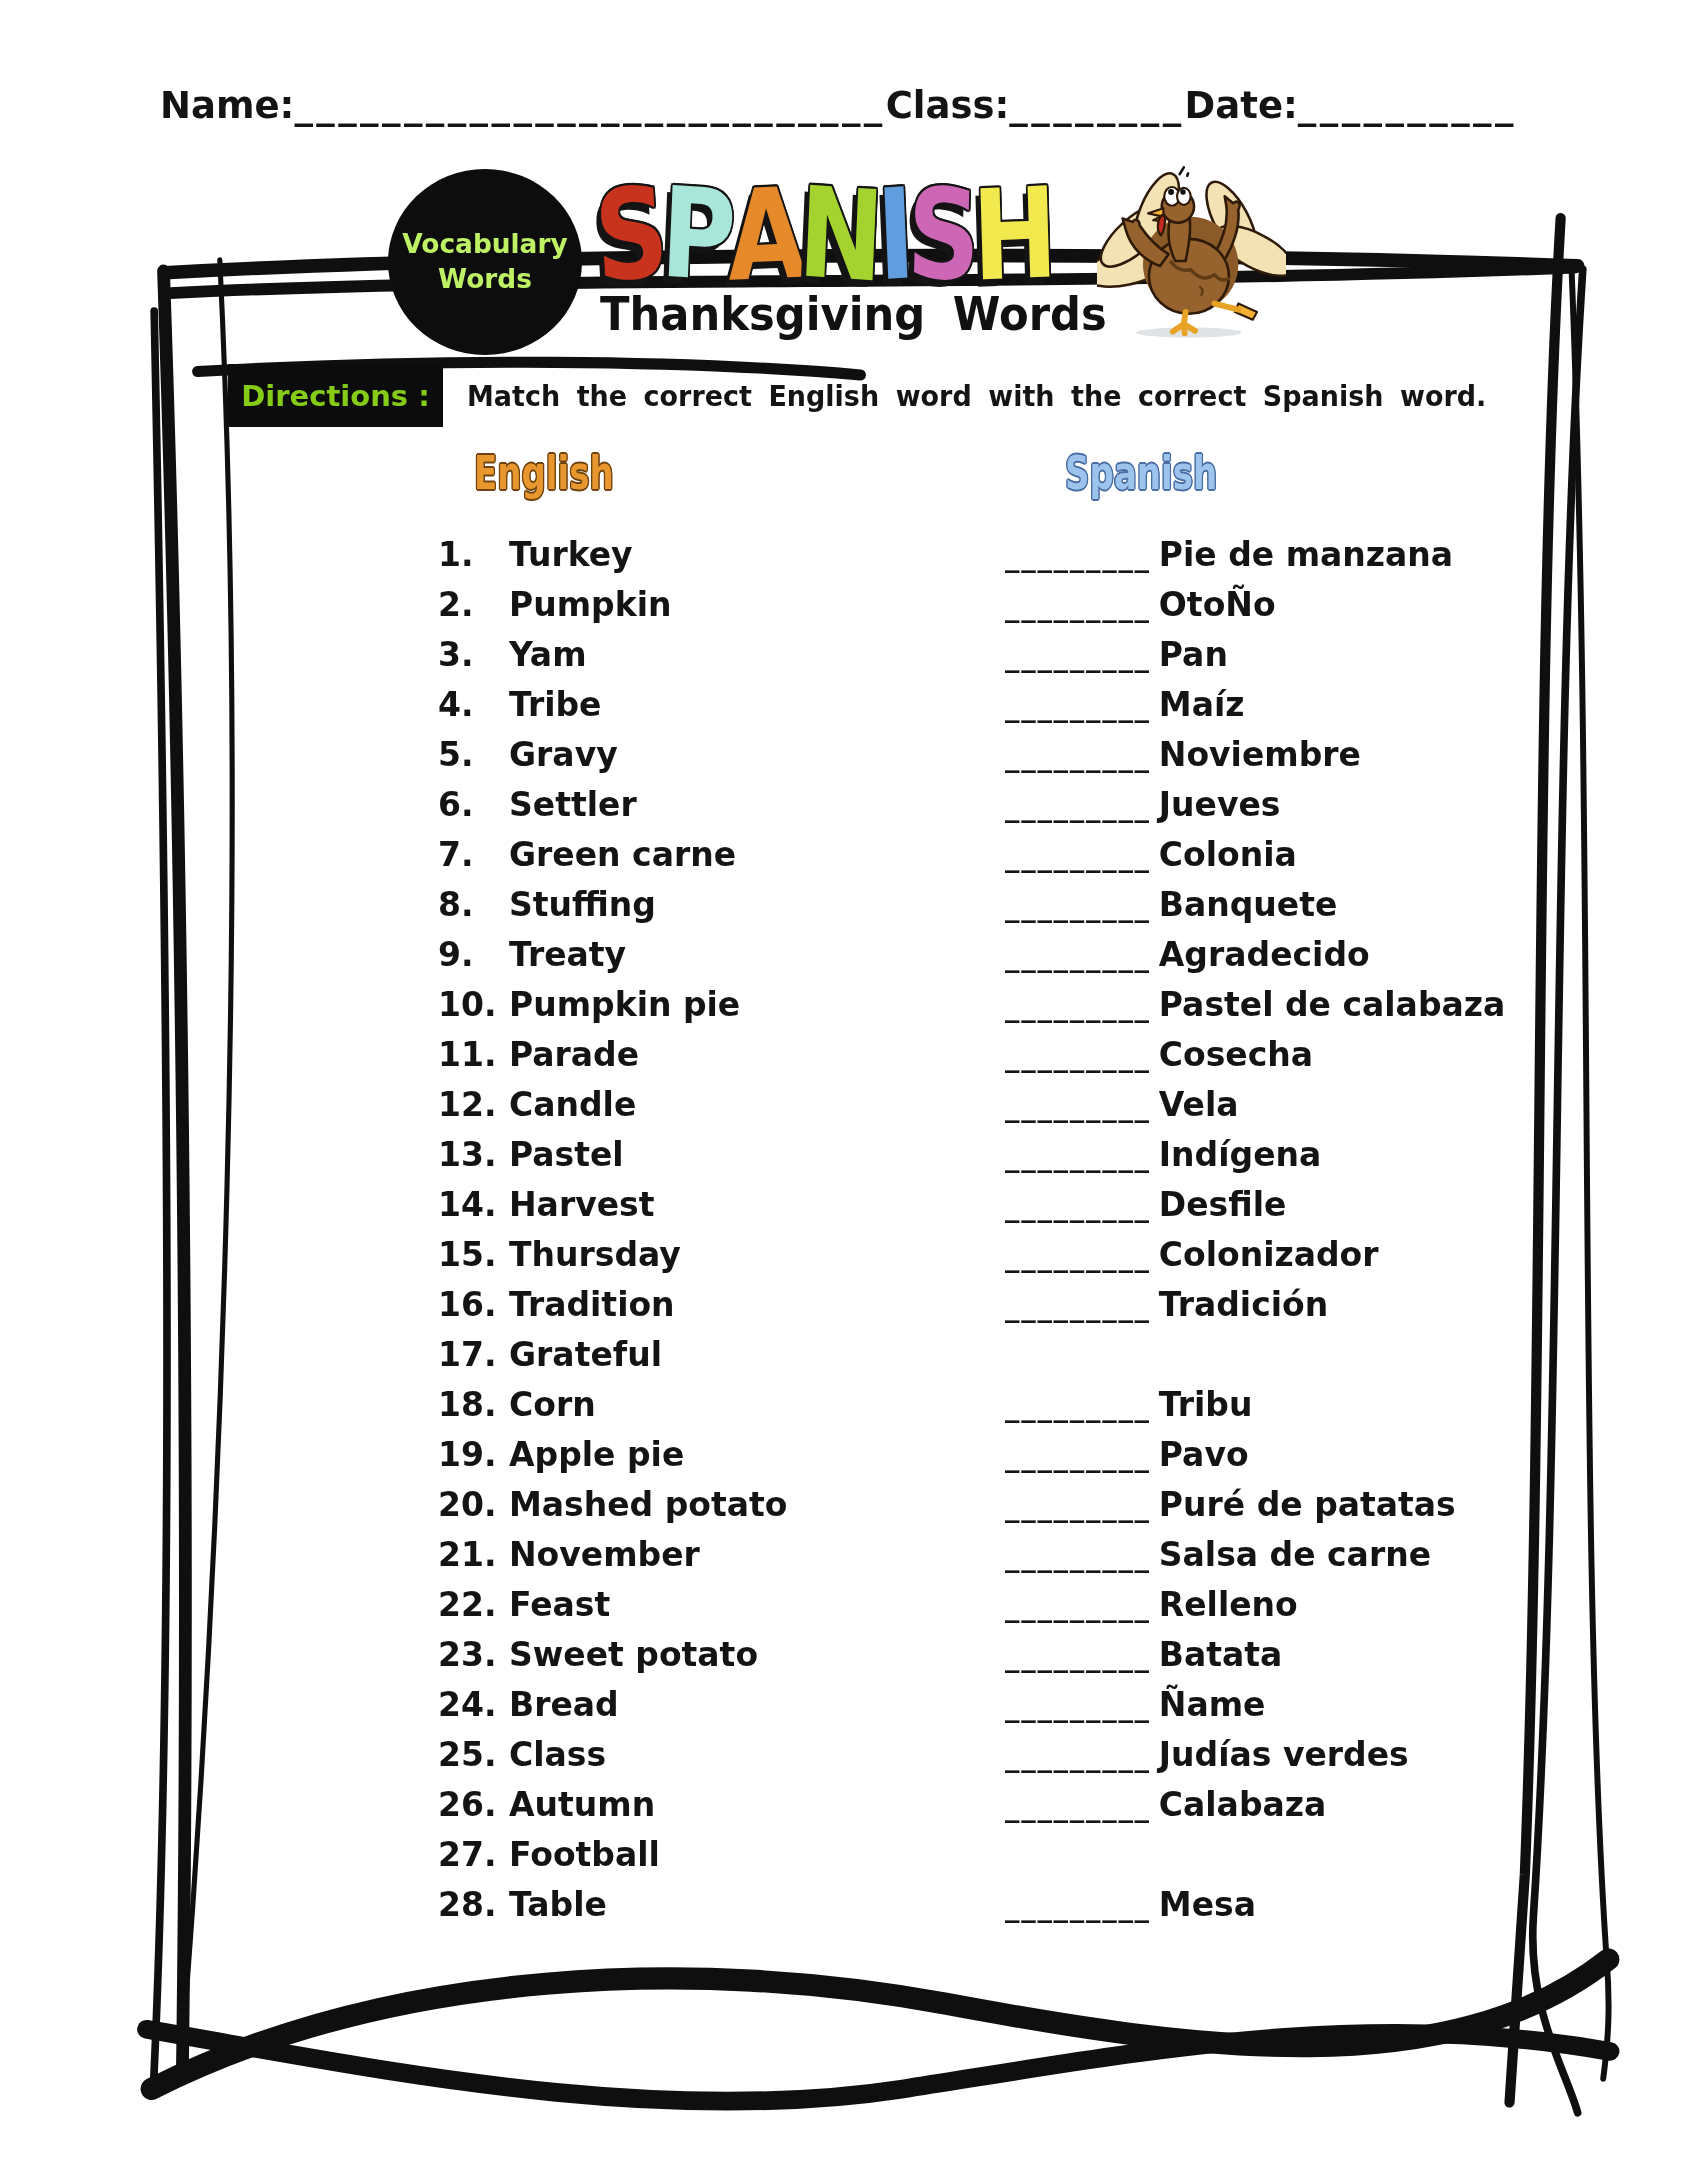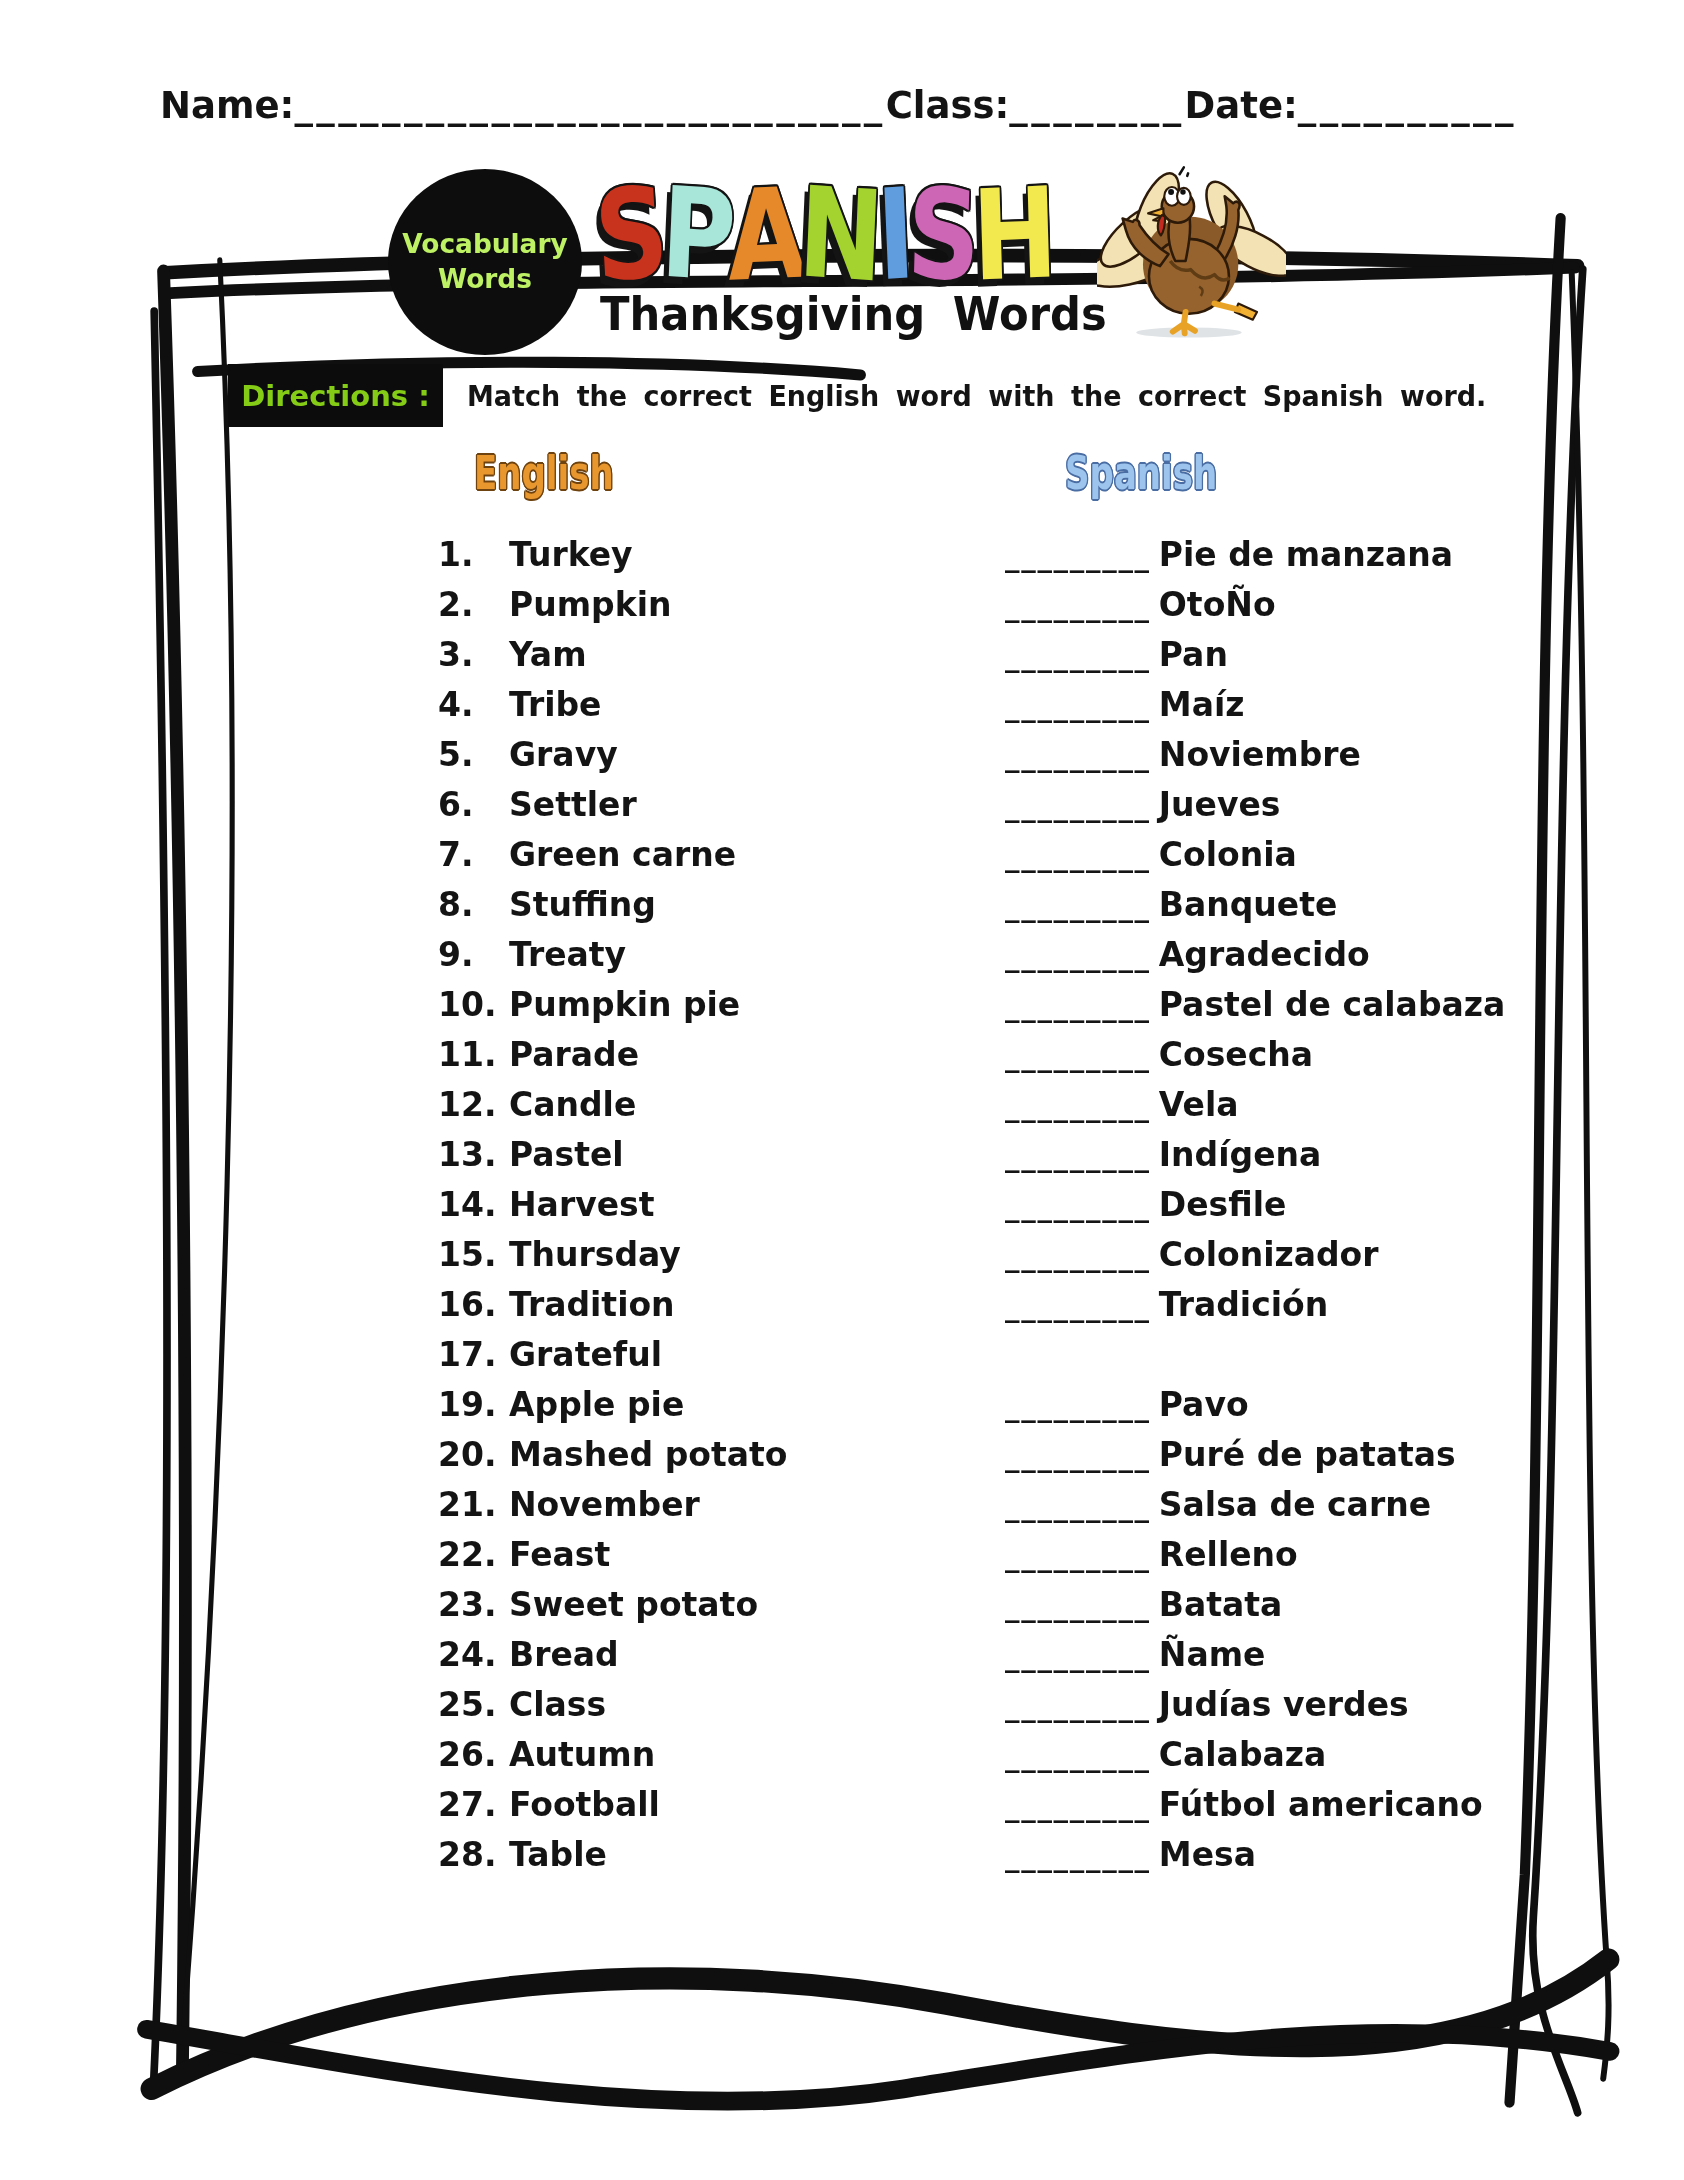--- a/index.html
+++ b/index.html
@@ -231,20 +231,25 @@
       <div class="row">
         <span class="num">16.</span>
         <span class="eng">Tradition</span>
         <div class="spa"><span class="blankseg">_________</span><span class="word">Tradición</span></div>
       </div>
       <div class="row">
         <span class="num">17.</span>
         <span class="eng">Grateful</span>
       </div>
       <div class="row">
+        <span class="num">18.</span>
+        <span class="eng">Corn</span>
+        <div class="spa"><span class="blankseg">_________</span><span class="word">Tribu</span></div>
+      </div>
+      <div class="row">
         <span class="num">19.</span>
         <span class="eng">Apple pie</span>
         <div class="spa"><span class="blankseg">_________</span><span class="word">Pavo</span></div>
       </div>
       <div class="row">
         <span class="num">20.</span>
         <span class="eng">Mashed potato</span>
         <div class="spa"><span class="blankseg">_________</span><span class="word">Puré de patatas</span></div>
       </div>
       <div class="row">
@@ -273,21 +278,20 @@
         <div class="spa"><span class="blankseg">_________</span><span class="word">Judías verdes</span></div>
       </div>
       <div class="row">
         <span class="num">26.</span>
         <span class="eng">Autumn</span>
         <div class="spa"><span class="blankseg">_________</span><span class="word">Calabaza</span></div>
       </div>
       <div class="row">
         <span class="num">27.</span>
         <span class="eng">Football</span>
-        <div class="spa"><span class="blankseg">_________</span><span class="word">Fútbol americano</span></div>
       </div>
       <div class="row">
         <span class="num">28.</span>
         <span class="eng">Table</span>
         <div class="spa"><span class="blankseg">_________</span><span class="word">Mesa</span></div>
       </div>
     </div>
 
 </div>
 

